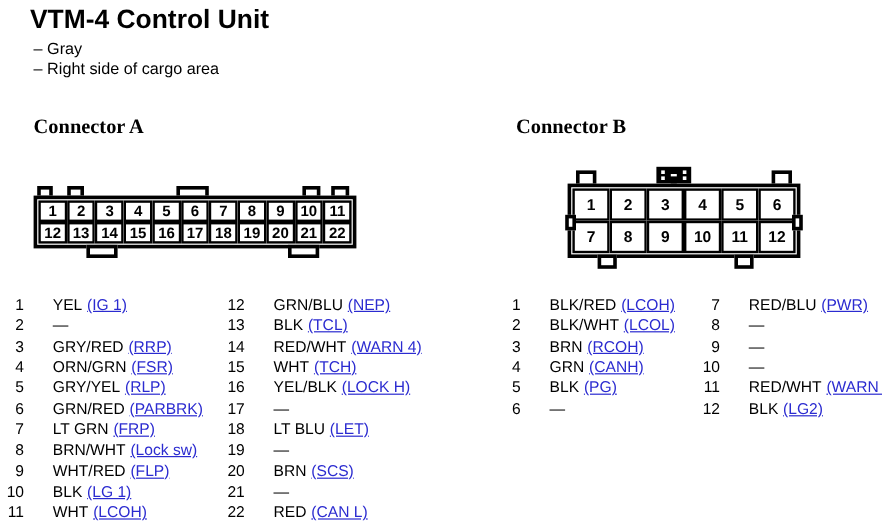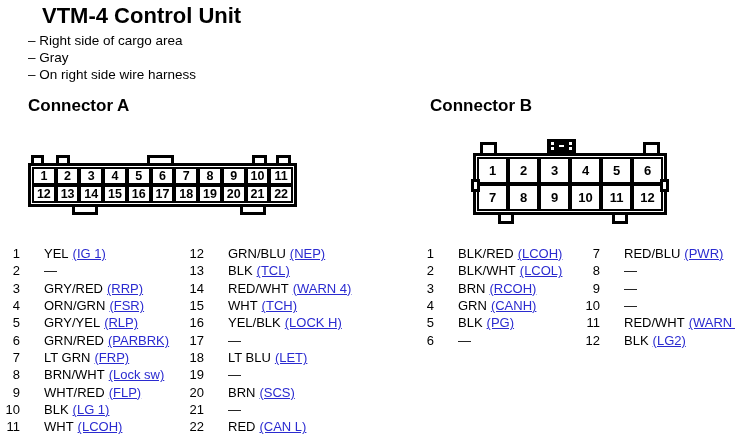--- a/index.html
+++ b/index.html
@@ -2,30 +2,30 @@
 <html style="--signal-blue: #2b2bd0;"><head>
 <meta charset="utf-8">
 <style>
   html,body { margin:0; padding:0; }
   body {
     width:735px; height:438px; position:relative; overflow:hidden;
     background:#ffffff; color:#000000;
     font-family:"Liberation Sans", sans-serif;
   }
   .page-title {
-    position:absolute; left:42px; top:3px;
+    position:absolute; left:25px; top:3px;
     font-size:22px; font-weight:bold; white-space:nowrap;
   }
   .notes {
     position:absolute; left:28px; top:32px;
     font-size:13.5px; line-height:17px; white-space:nowrap;
   }
   .conn-heading {
     position:absolute; top:96px;
-    font-size:17px; font-weight:bold; white-space:nowrap;
+    font-size:17px; font-weight:bold; white-space:nowrap;font-family:Liberation Serif, serif;
   }
   #heading-a { left:28px; }
   #heading-b { left:430px;text-align:right; }
 
   
   .connector { position:absolute; }
   #connector-a { left:28px; top:155px; width:269px; height:62px; }
   #connector-b { left:473px; top:139px; width:194px; height:86px; }
 
   .conn-body {
@@ -92,23 +92,22 @@
   .pin-num { width:15px; text-align:right; }
   .pin-wire { margin-left:24px; }
   .pin-signal { margin-left:4px; color:var(--signal-blue, #2b2bd0);text-decoration:underline; }
 </style>
 </head>
 <body>
 
 <div class="page-title">VTM-4 Control Unit</div>
 
 <div class="notes">
+  <div>– Gray</div>
   <div>– Right side of cargo area</div>
-  <div>– Gray</div>
-  <div>– On right side wire harness</div>
 </div>
 
 <div class="conn-heading" id="heading-a">Connector A</div>
 <div class="conn-heading" id="heading-b">Connector B</div>
 
 <div class="connector" id="connector-a">
   <div class="conn-tab a-t1"></div>
   <div class="conn-tab a-t2"></div>
   <div class="conn-tab a-t6"></div>
   <div class="conn-tab a-t10"></div>

